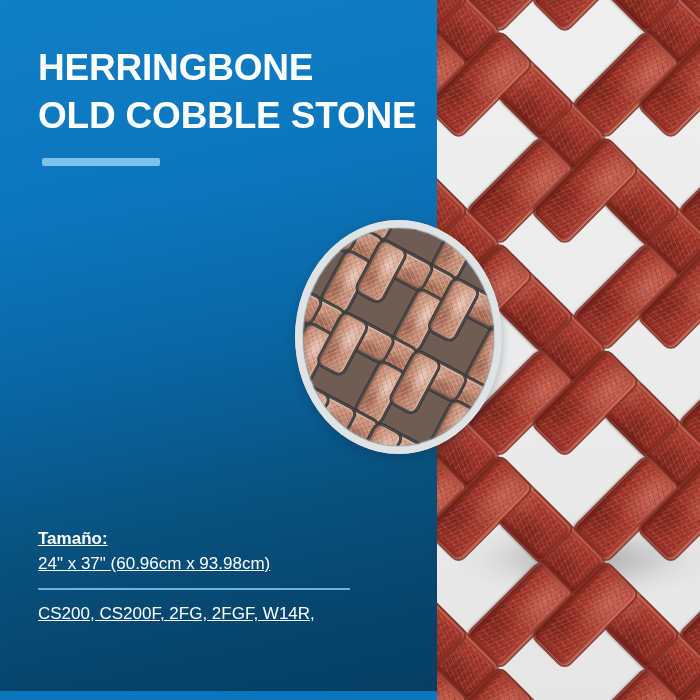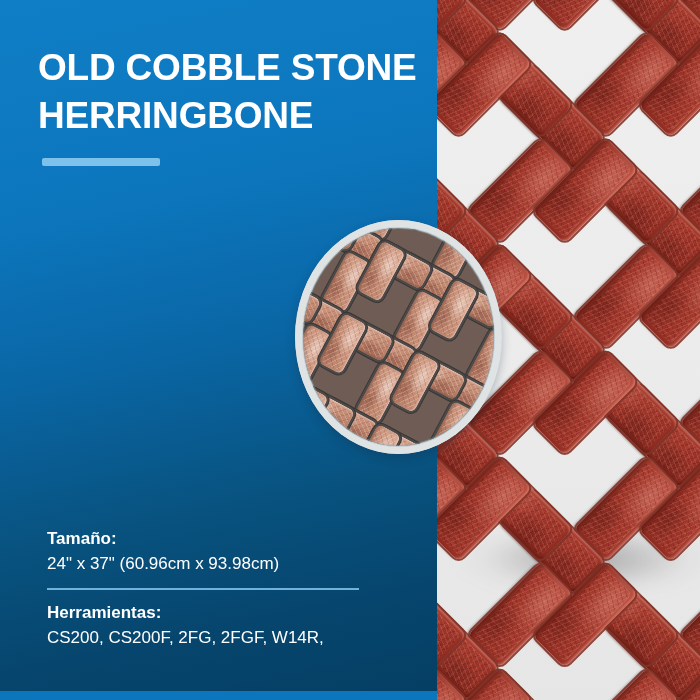--- a/index.html
+++ b/index.html
@@ -122,24 +122,25 @@
     top: 158px;
     width: 118px;
     height: 8px;
     border-radius: 2px;
     background: #7cc2ea;
   }
 
   
   .specs {
     position: absolute;
-    left: 47px;
+    left: 38px;
     top: 527px;
     width: 360px;
     color: #ffffff;
+    text-decoration: underline;
   }
   .spec-label {
     font-size: 17px;
     font-weight: bold;
     line-height: 24px;
     margin: 0;
   }
   .spec-value {
     font-size: 17px;
     font-weight: normal;
@@ -332,33 +333,32 @@
           <div class="brick v" style="left: 121px; top: 779px;"></div>
           <div class="brick" style="left: 300px; top: 750px;"></div>
           <div class="brick v" style="left: 271px; top: 779px;"></div>
         </div>
       </div>
   </div>
 
   <div class="panel">
 
     <div class="title">
+      <span class="line">HERRINGBONE</span>
       <span class="line">OLD COBBLE STONE</span>
-      <span class="line">HERRINGBONE</span>
     </div>
 
     <div class="accent-bar"></div>
 
     <div class="specs">
       <p class="spec-label">Tamaño:</p>
       <p class="spec-value">24" x 37" (60.96cm x 93.98cm)</p>
 
       <div class="spec-divider"></div>
 
-      <p class="spec-label">Herramientas:</p>
       <p class="spec-value">CS200, CS200F, 2FG, 2FGF, W14R,</p>
     </div>
 
     <div class="panel-bottom-strip"></div>
   </div>
 
   <div class="inset">
     <div class="inset-photo">
       <div class="cobble-grout"></div>
       <div class="cobble" id="cobble">

